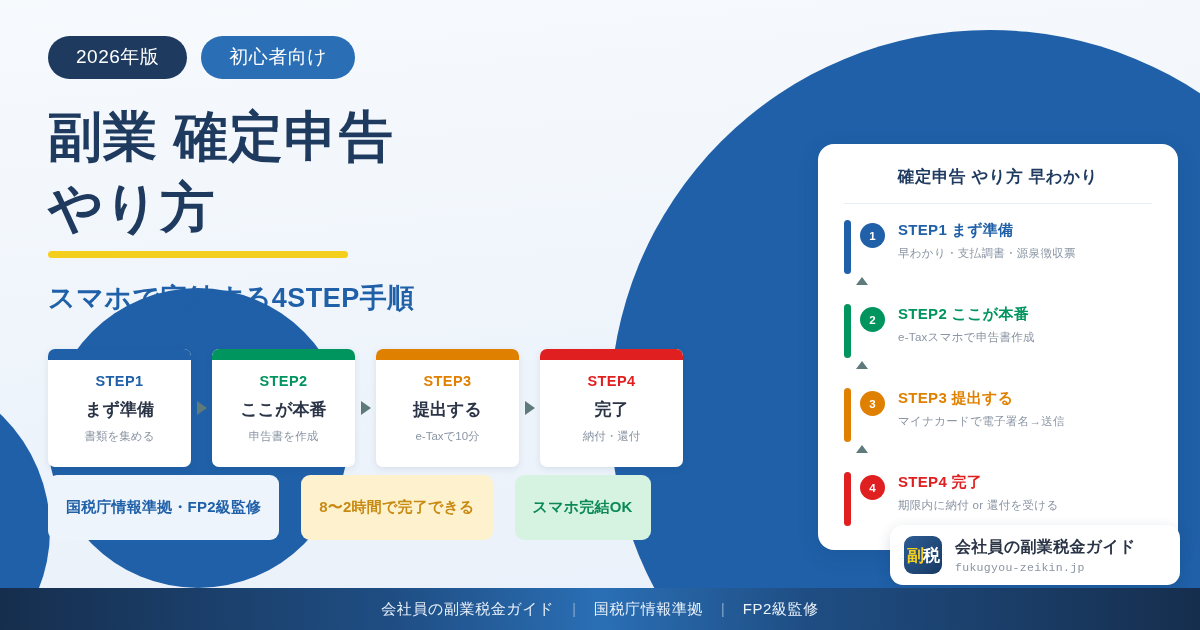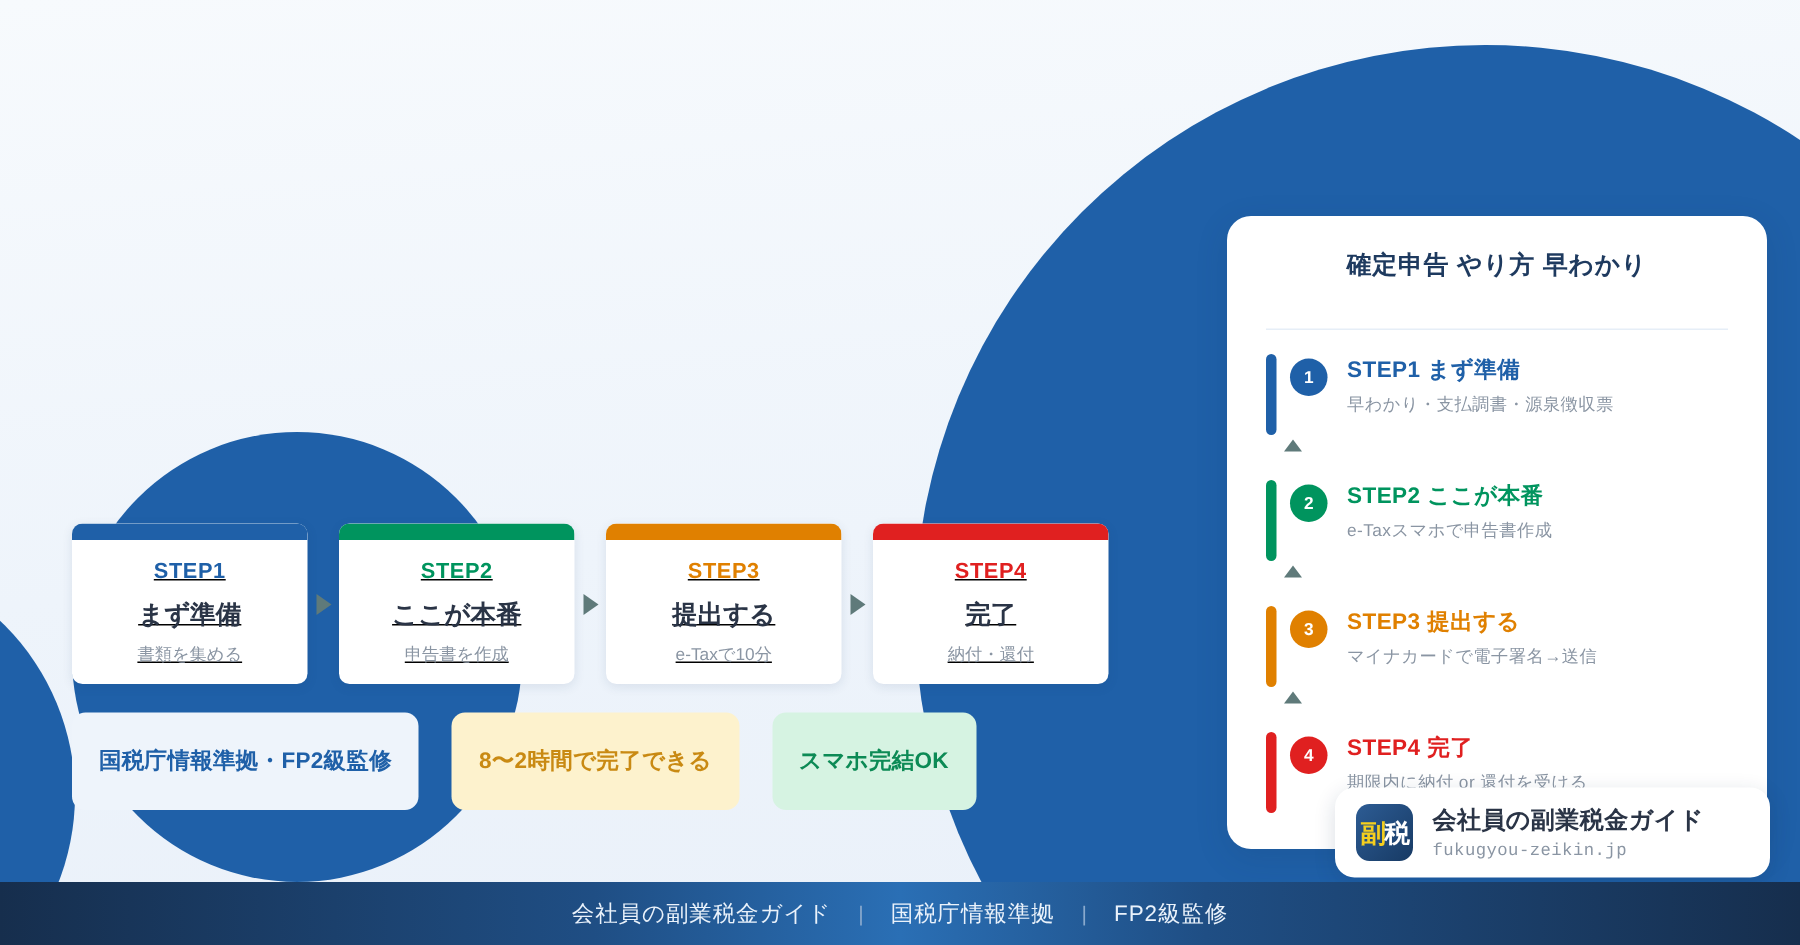--- a/index.html
+++ b/index.html
@@ -83,28 +83,27 @@
 
   
   .steps {
     position:absolute;
     left:48px; top:349px;
     display:flex;
     align-items:stretch;
     z-index:5;
   }
   .stepcard {
-    width:157px;
+    width:143px;
     background:#ffffff;
     border-radius:7px;
     box-shadow:0 2px 7px rgba(30,58,95,.10);
     overflow:hidden;
     text-align:center;
-    padding-bottom:12px;
-    text-decoration:underline;
+    padding-bottom:23px;
   }
   .stepcard .bar { height:11px; width:100%; }
   .stepcard .snum {
     margin-top:13px;
     font-size:14.5px;
     font-weight:bold;
     letter-spacing:.4px;
   }
   .stepcard .sttl {
     margin-top:9px;
@@ -161,21 +160,21 @@
     box-shadow:0 6px 22px rgba(20,45,80,.13);
     padding:22px 26px 24px 26px;
     z-index:6;
   }
   .panel h2 {
     font-size:16.5px;
     color:#1e3a5f;
     font-weight:bold;
     text-align:center;
     letter-spacing:.6px;
-    padding-bottom:31px;
+    padding-bottom:15px;
     border-bottom:1px solid #e6eef7;
   }
   .prow {
     display:flex;
     align-items:flex-start;
     gap:0;
     margin-top:16px;
     position:relative;
   }
   .prow .vbar {
@@ -274,20 +273,36 @@
 </style>
 </head>
 <body>
 
 <div id="stage">
 
   <div class="deco deco-right"></div>
   <div class="deco deco-left"></div>
   <div class="deco deco-left2"></div>
 
+  <div class="left">
+
+    <div class="pills">
+      <span class="pill navy">2026年版</span>
+      <span class="pill blue">初心者向け</span>
+    </div>
+
+    <h1 class="title">
+      <span class="ln">副業 確定申告</span>
+      <span class="ln">やり方</span>
+    </h1>
+
+    <div class="rule"></div>
+
+    <div class="subtitle">スマホで完結する4STEP手順</div>
+  </div>
 
   <div class="steps">
 
     <div class="stepcard">
       <div class="bar" style="background:#1f60a8"></div>
       <div class="snum" style="color:#1f60a8">STEP1</div>
       <div class="sttl">まず準備</div>
       <div class="sdesc">書類を集める</div>
     </div>
     <div class="arrow">

